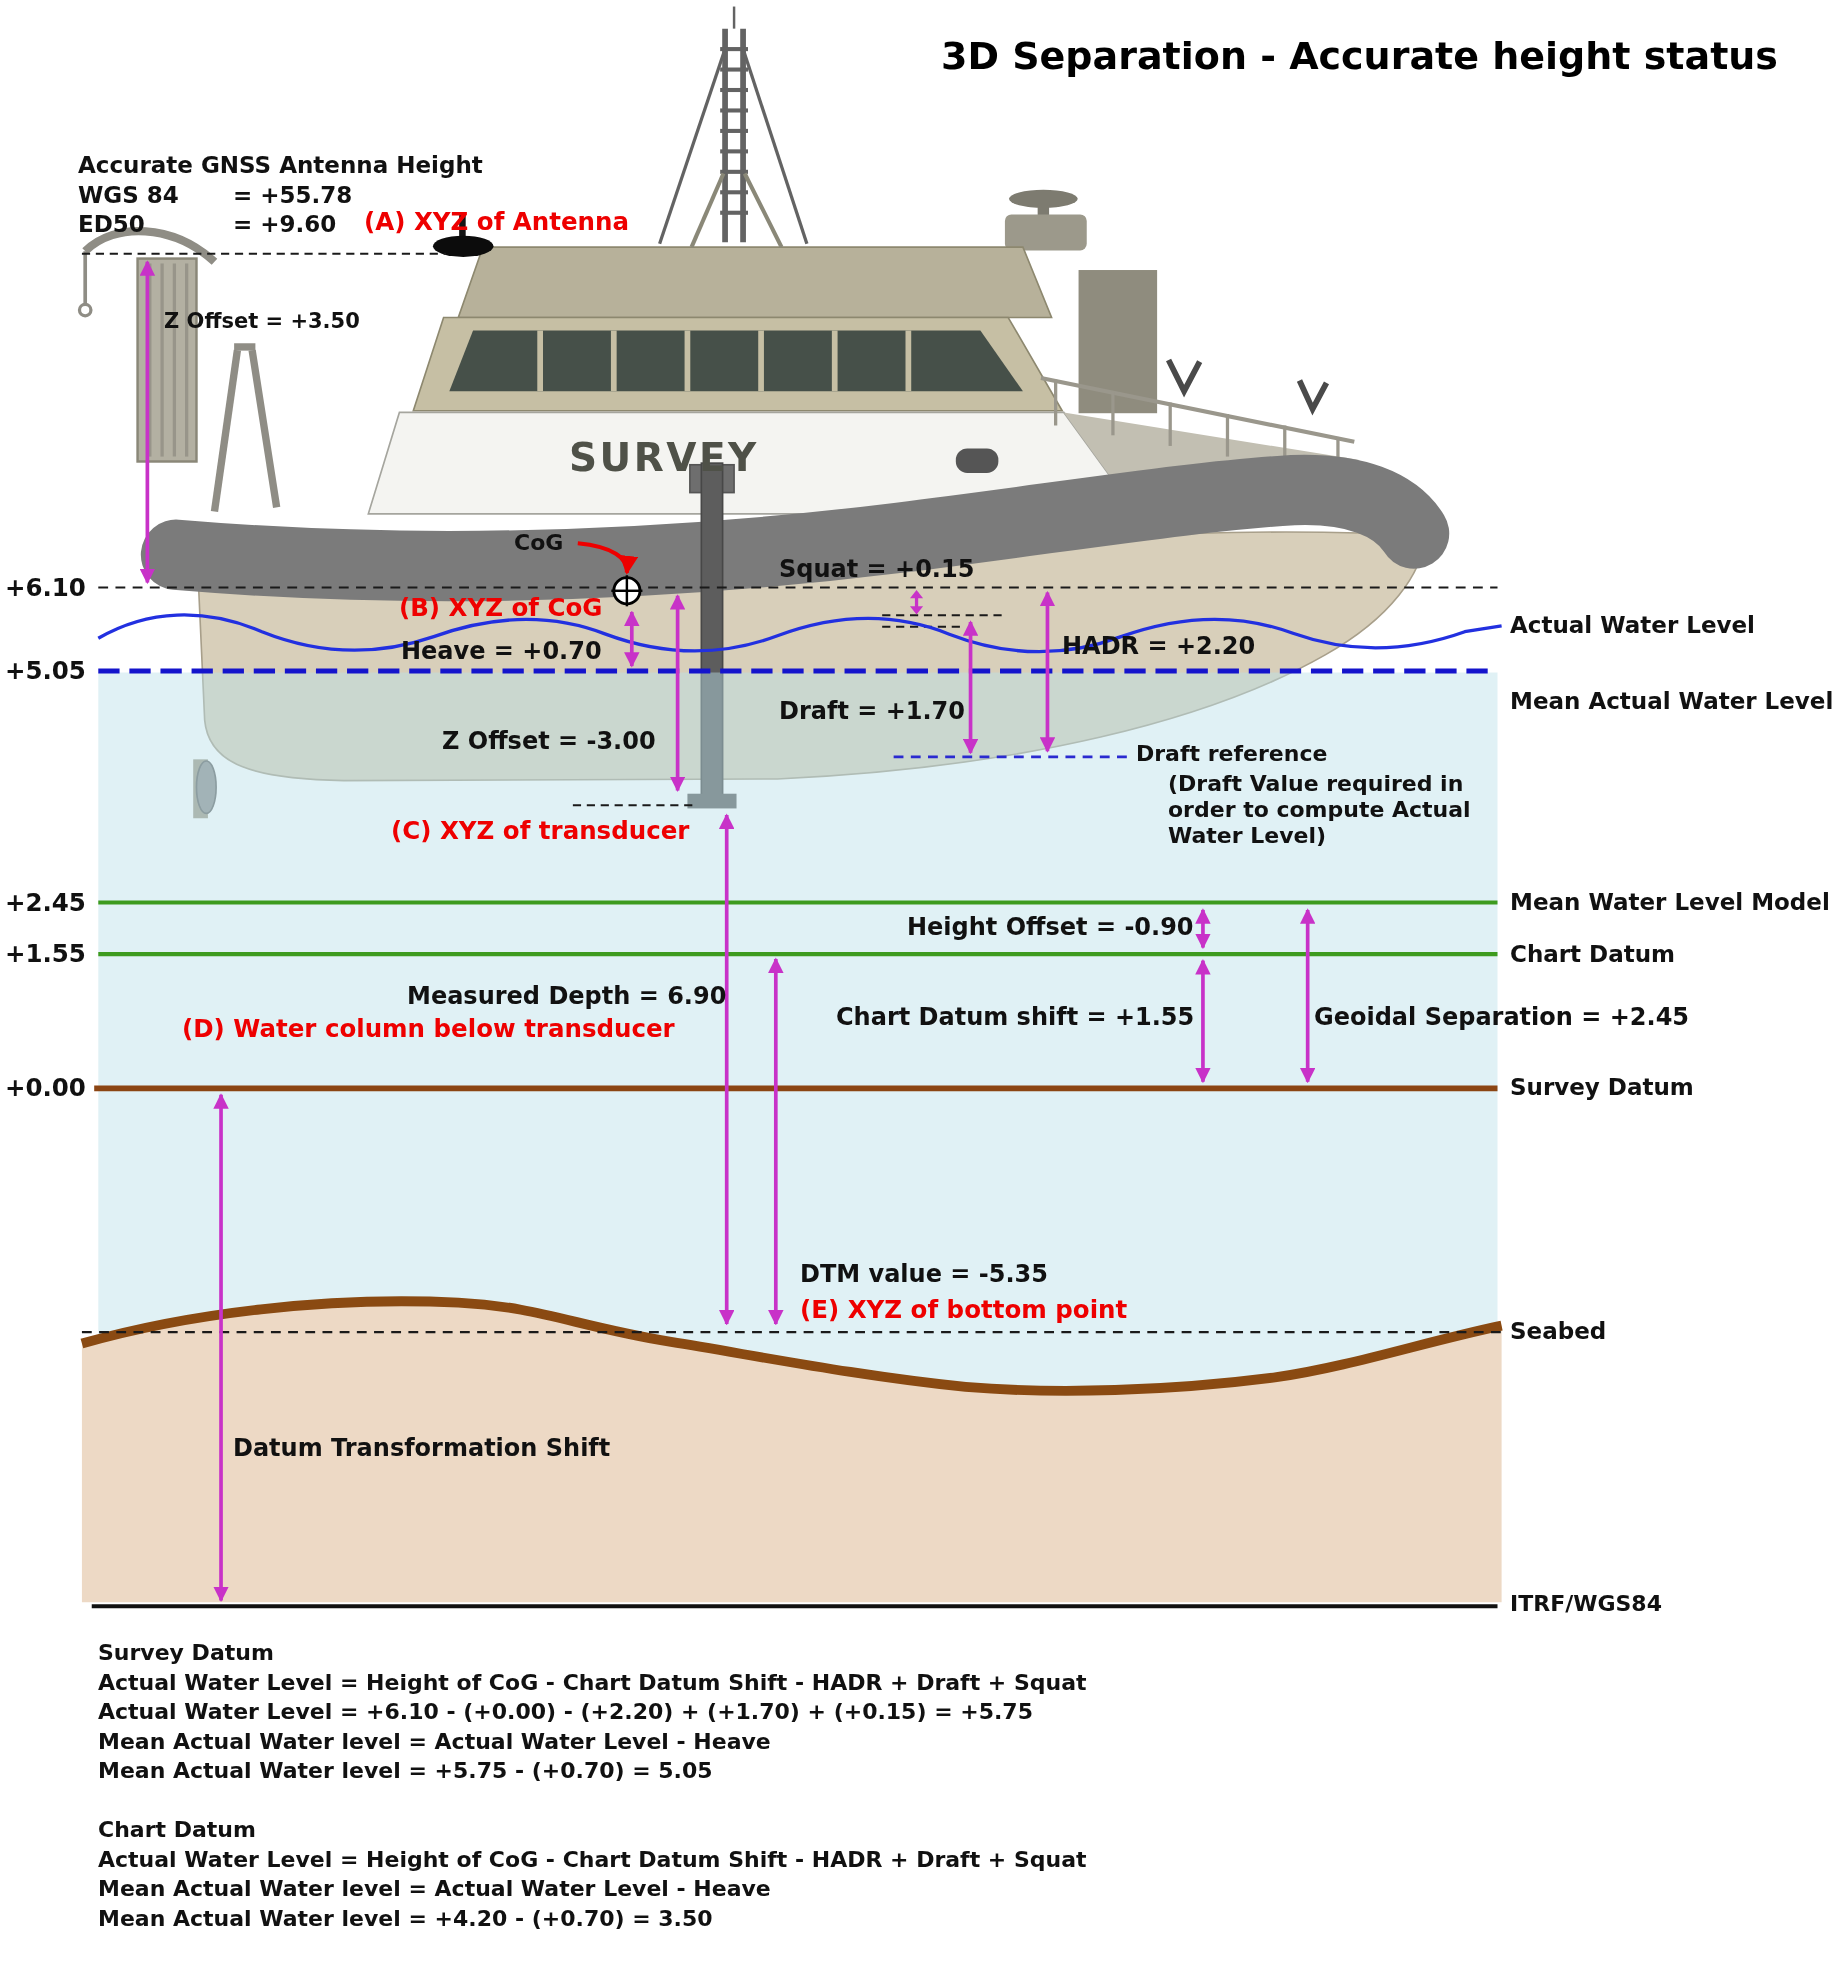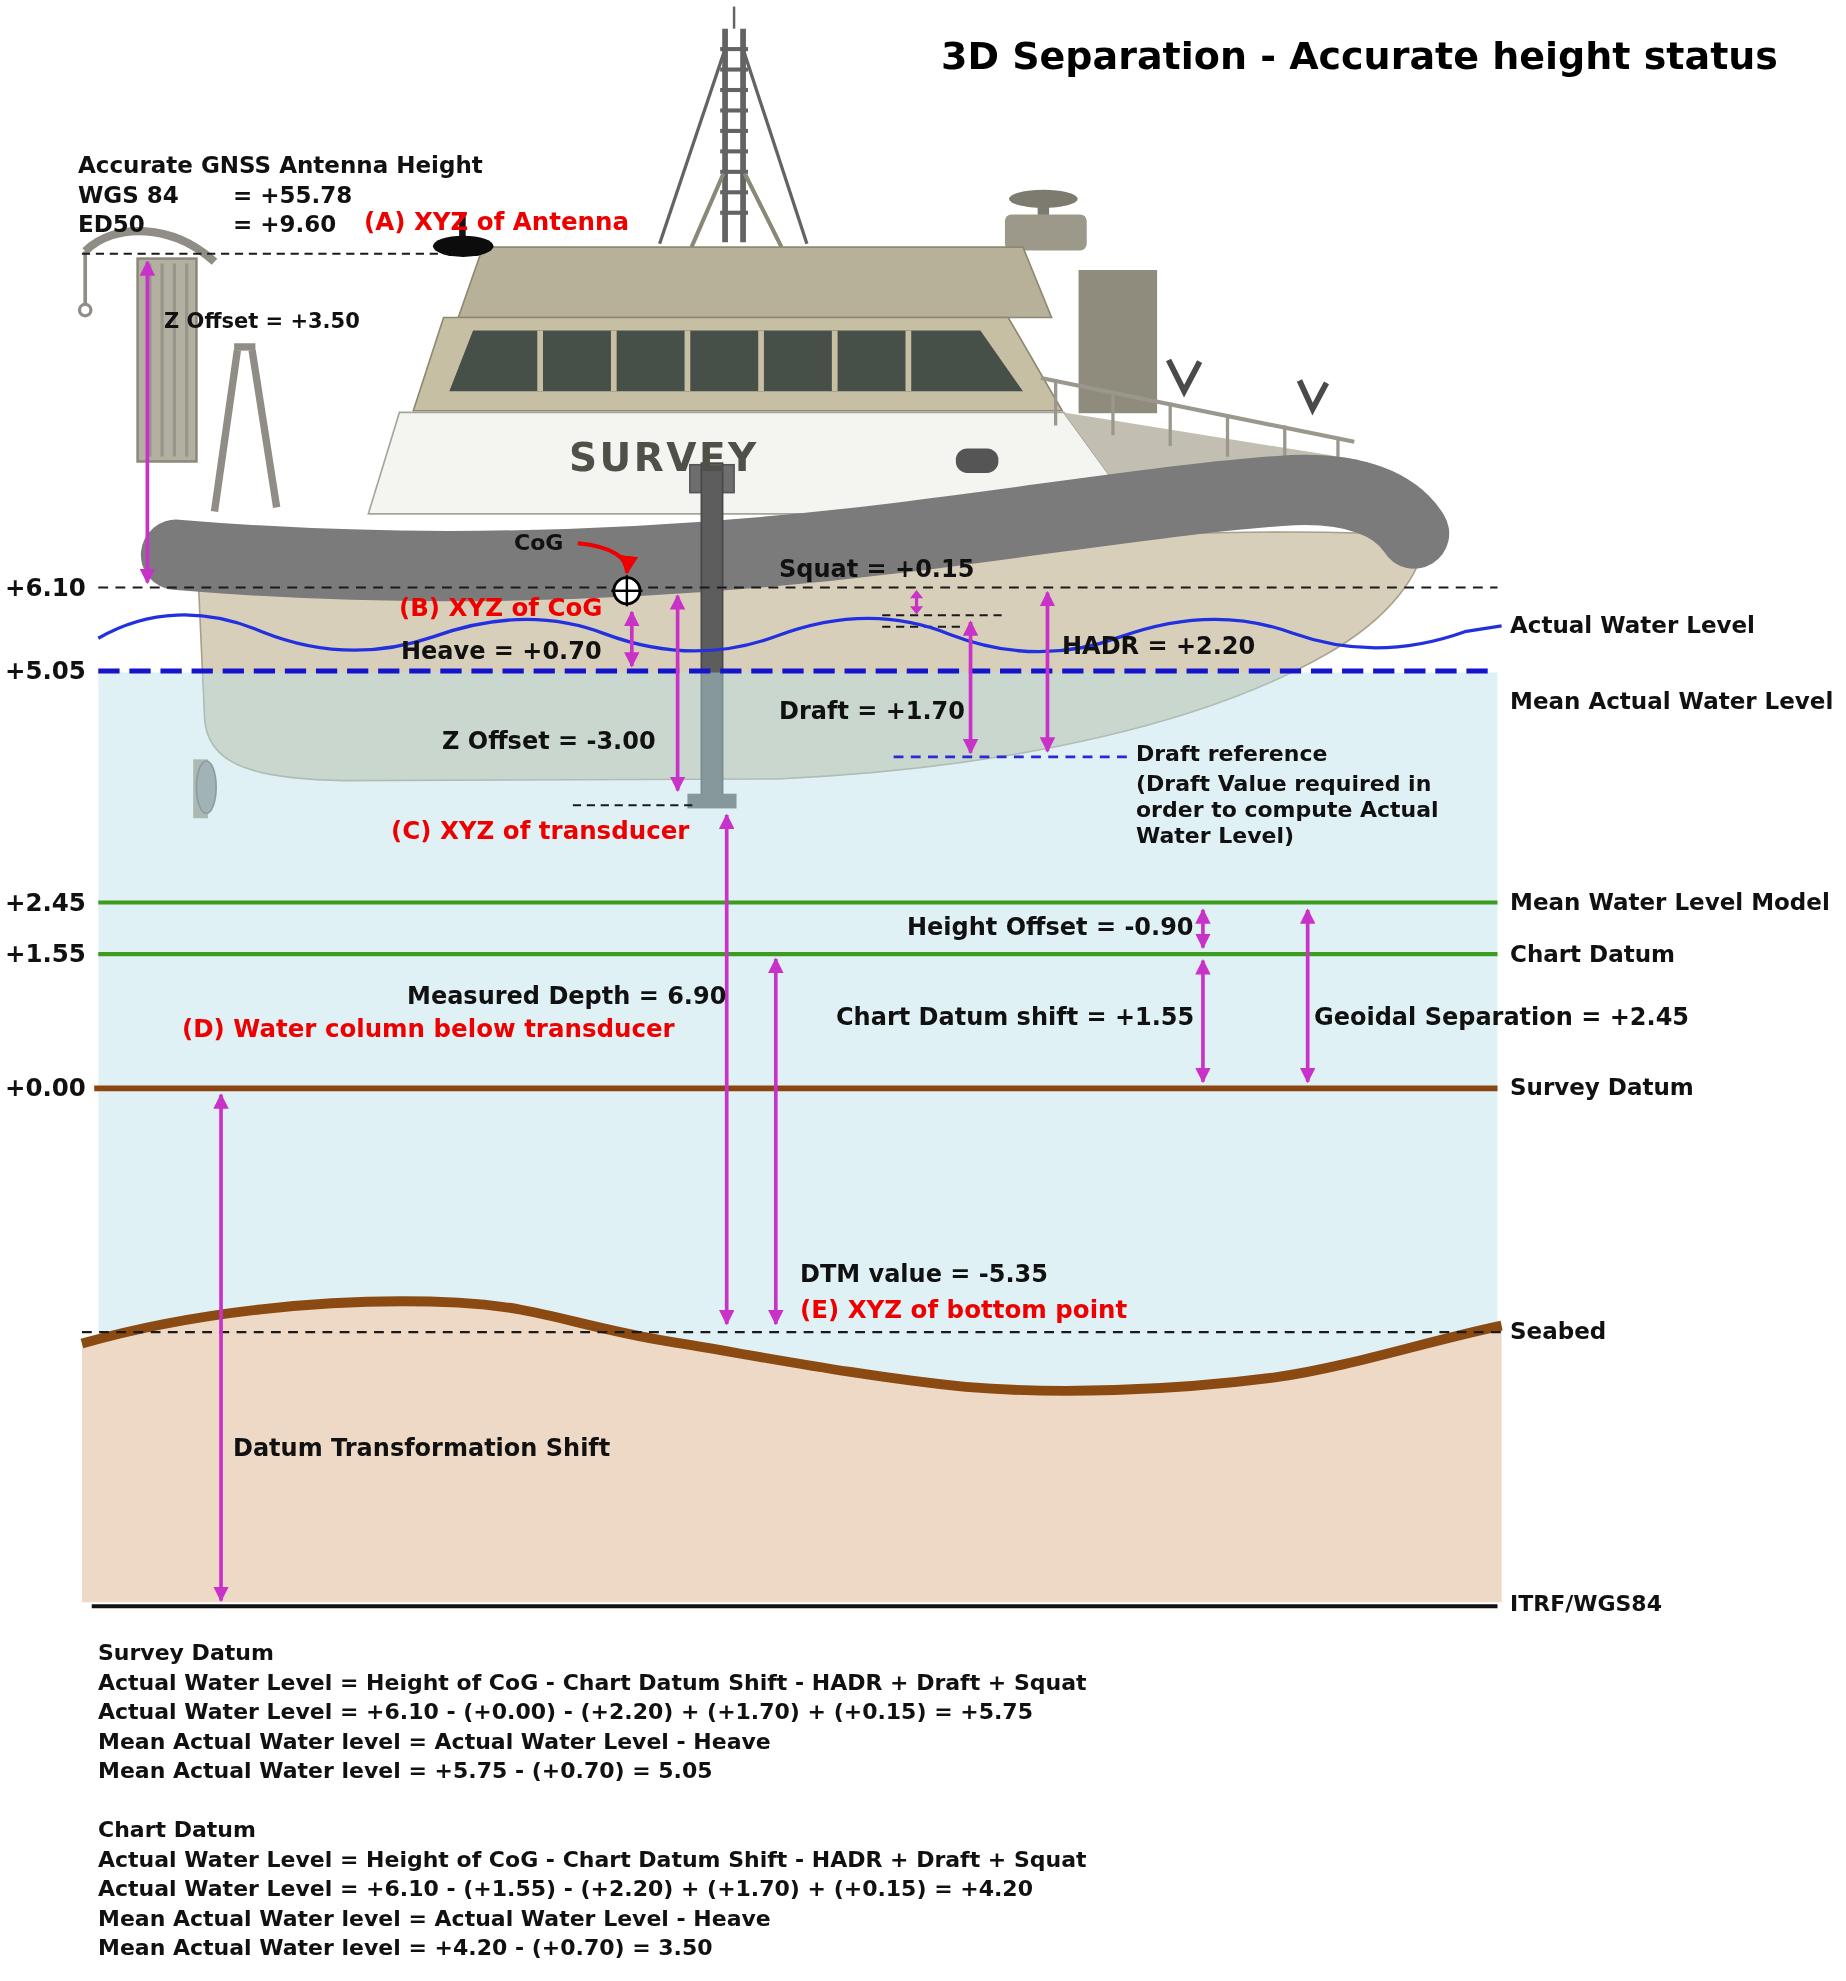--- a/index.html
+++ b/index.html
@@ -6,21 +6,21 @@
   html,body { background:#ffffff; }
   body { font-family:"DejaVu Sans","Liberation Sans",sans-serif; }
   #stage { position:relative; width:1847px; height:1981px; background:#fff; overflow:hidden; }
   svg.gfx { position:absolute; left:0; top:0; }
   .lbl { position:absolute; font-weight:bold; color:#111; white-space:nowrap; font-size:24px; line-height:1.18; }
   .red { color:#ee0000; font-size:24.5px; }
   .small { font-size:22px; }
   .value { font-size:24.5px; }
   .rlabel { font-size:23px; }
   .title { font-size:38px; color:#000; }
-  .wrap { white-space:normal; }
+  .wrap { white-space:normal;margin-left:32px; }
   .survey-name { font-size:39px; color:#4f5148; letter-spacing:2.5px; }
   .formulas div { font-size:22px; font-weight:bold; line-height:29.5px; color:#111; white-space:nowrap; }
   .col { display:inline-block; width:155px; }
 </style>
 </head>
 <body>
 
 <div id="stage">
 
   <svg class="gfx" width="1847" height="1981" viewBox="0 0 2257 2421">
@@ -224,19 +224,18 @@
 
   <div class="formulas" style="position:absolute; left:98px; top:1638px;">
     <div>Survey Datum</div>
     <div>Actual Water Level = Height of CoG - Chart Datum Shift - HADR + Draft + Squat</div>
     <div>Actual Water Level = +6.10 - (+0.00) - (+2.20) + (+1.70) + (+0.15) = +5.75</div>
     <div>Mean Actual Water level = Actual Water Level - Heave</div>
     <div>Mean Actual Water level = +5.75 - (+0.70) = 5.05</div>
     <div style="height:29.5px;"></div>
     <div>Chart Datum</div>
     <div>Actual Water Level = Height of CoG - Chart Datum Shift - HADR + Draft + Squat</div>
-    <div>Actual Water Level = +6.10 - (+1.55) - (+2.20) + (+1.70) + (+0.15) = +4.20</div>
     <div>Mean Actual Water level = Actual Water Level - Heave</div>
     <div>Mean Actual Water level = +4.20 - (+0.70) = 3.50</div>
   </div>
 
 </div>
 
 
 </body></html>

